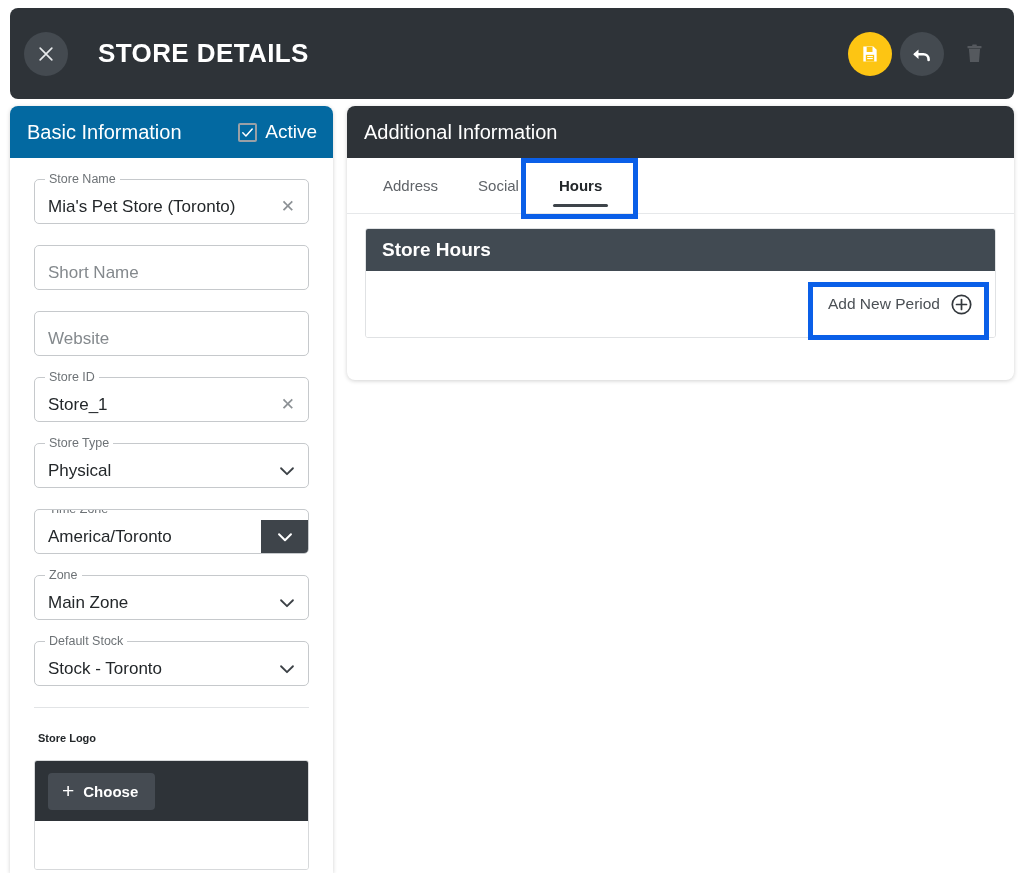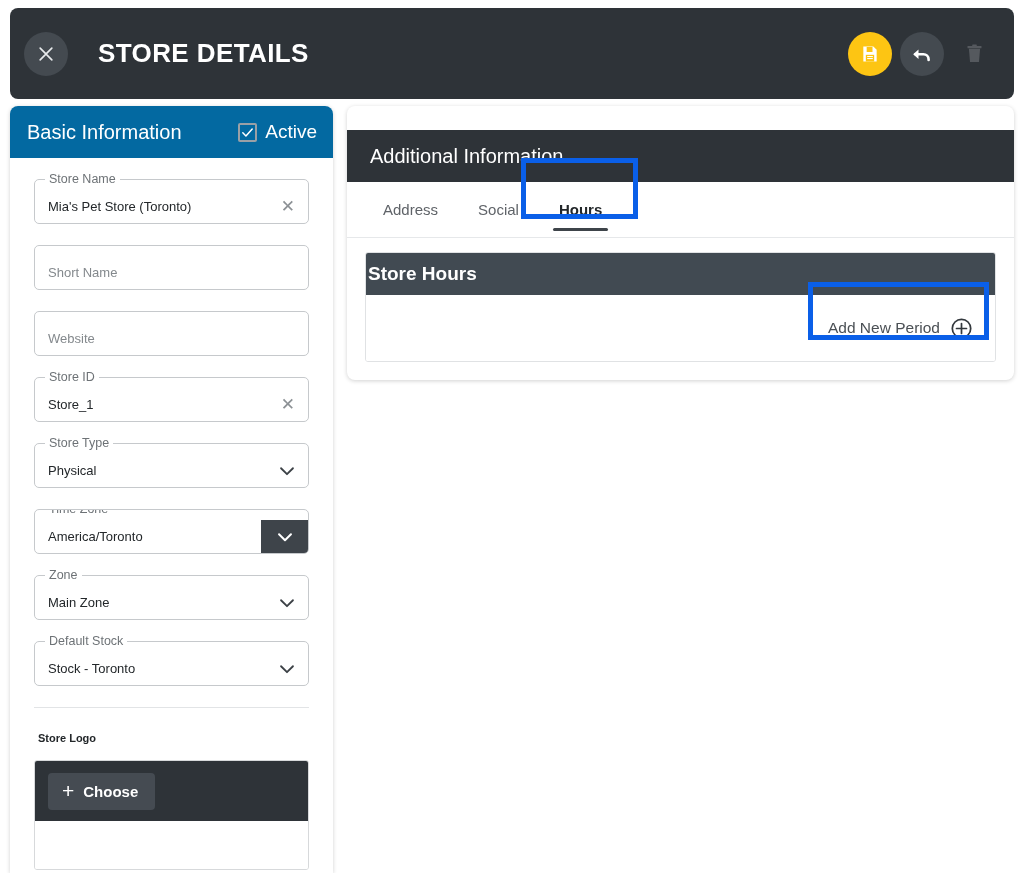--- a/index.html
+++ b/index.html
@@ -139,21 +139,21 @@
     top: -8px;
     left: 10px;
     background: #ffffff;
     padding: 0 4px;
     font-size: 12.5px;
     color: #6d7276;
     line-height: 14px;
     white-space: nowrap;
   }
   .field-value {
-    font-size: 13px;
+    font-size: 17px;
     color: #23272a;
     white-space: nowrap;
     overflow: hidden;
   }
   .field-value.placeholder { color: #84898d; }
 
   .clear-x {
     margin-left: auto;
     color: #8c9195;
     font-size: 17px;
@@ -239,22 +239,21 @@
     border-radius: 8px;
     box-shadow: 0 1px 4px rgba(0,0,0,.18);
     overflow: hidden;
   }
 
   .right-head {
     height: 52px;
     background: #2e3338;
     display: flex;
     align-items: center;
-    padding-left: 23px;
-    margin-top: 24px;
+    padding-left: 17px;
   }
   .right-head-title {
     color: #ffffff;
     font-size: 20px;
   }
 
   .tabs {
     position: relative;
     height: 56px;
     display: flex;
@@ -291,21 +290,21 @@
     margin: 14px 18px 0 18px;
     border: 1px solid #e0e2e4;
     border-radius: 3px;
     overflow: hidden;
   }
   .hours-head {
     background: #414a52;
     height: 42px;
     display: flex;
     align-items: center;
-    padding-left: 2px;
+    padding-left: 16px;
   }
   .hours-head-title {
     color: #ffffff;
     font-size: 19px;
     font-weight: bold;
   }
   .hours-body {
     background: #ffffff;
     height: 66px;
     display: flex;

